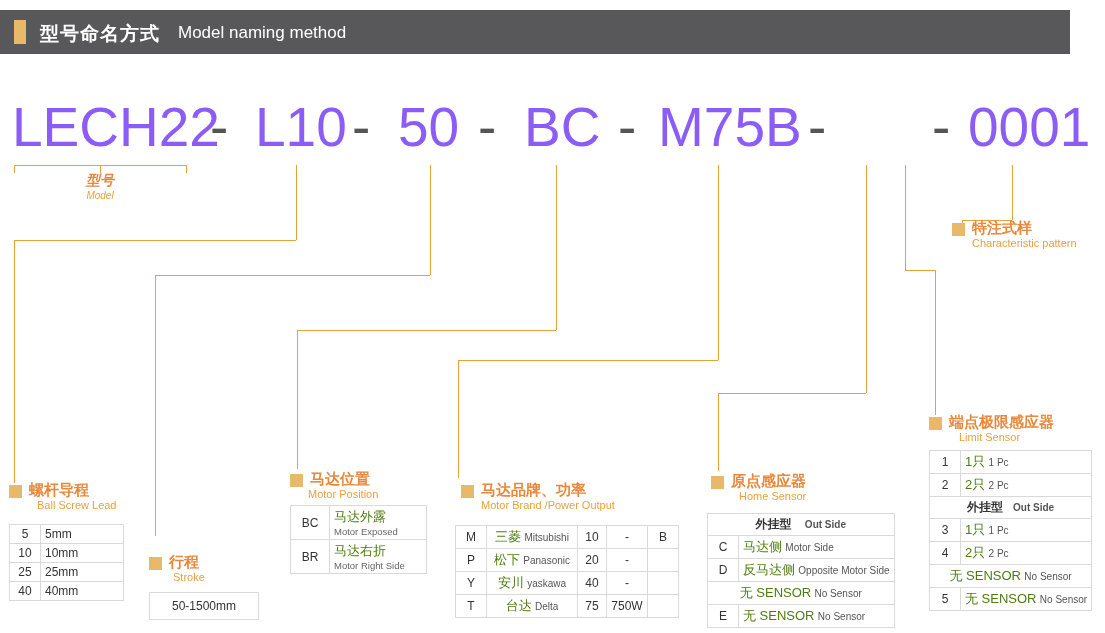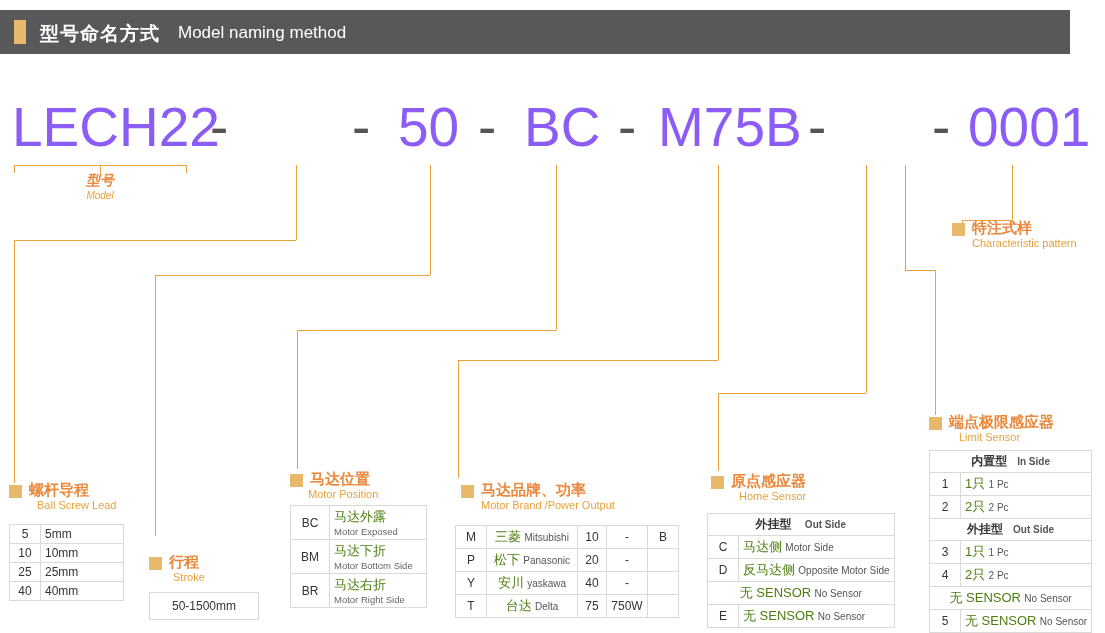--- a/index.html
+++ b/index.html
@@ -72,20 +72,21 @@
 
 <div class="header">
   <div class="bar"></div>
   <div class="t-cn">型号命名方式</div>
   <div class="t-en">Model naming method</div>
 </div>
 
 <div class="code">
   <span style="left:12px;top:0;">LECH22</span>
   <span class="dash" style="left:210px;top:0;">-</span>
+  <span style="left:255px;top:0;">L10</span>
   <span class="dash" style="left:352px;top:0;">-</span>
   <span style="left:398px;top:0;">50</span>
   <span class="dash" style="left:478px;top:0;">-</span>
   <span style="left:524px;top:0;">BC</span>
   <span class="dash" style="left:618px;top:0;">-</span>
   <span style="left:658px;top:0;">M75B</span>
   <span class="dash" style="left:808px;top:0;">-</span>
   <span class="dash" style="left:932px;top:0;">-</span>
   <span style="left:968px;top:0;">0001</span>
 </div>
@@ -204,27 +205,20 @@
 <table class="tb" style="left:290px;top:505px;">
   <tbody>
       <tr>
     <td class="key" style="width:30px;">BC</td>
     <td class="val" style="width:88px;">
       <div class="cnm">马达外露</div>
       <div class="enm">Motor Exposed</div>
     </td>
   </tr>
   <tr>
-    <td class="key">BM</td>
-    <td class="val">
-      <div class="cnm">马达下折</div>
-      <div class="enm">Motor Bottom Side</div>
-    </td>
-  </tr>
-  <tr>
     <td class="key">BR</td>
     <td class="val">
       <div class="cnm">马达右折</div>
       <div class="enm">Motor Right Side</div>
     </td>
   </tr>
 </tbody>
   </table>
 
 <table class="tb" style="left:455px;top:525px;">
@@ -306,27 +300,20 @@
     <td class="val">
       <span class="cnm">无 SENSOR</span>
       <span class="enm2">No Sensor</span>
     </td>
   </tr>
 </tbody>
   </table>
 
 <table class="tb" style="left:929px;top:450px;">
   <tbody>
-      <tr>
-    <td class="hdr" colspan="2" style="width:148px;">
-      <span>内置型</span>
-      &nbsp;
-      <span class="enm2">In Side</span>
-    </td>
-  </tr>
   <tr>
     <td class="key" style="width:16px;">1</td>
     <td class="val">
       <span class="cnm">1只</span>
       <span class="enm2">1 Pc</span>
     </td>
   </tr>
   <tr>
     <td class="key">2</td>
     <td class="val">

